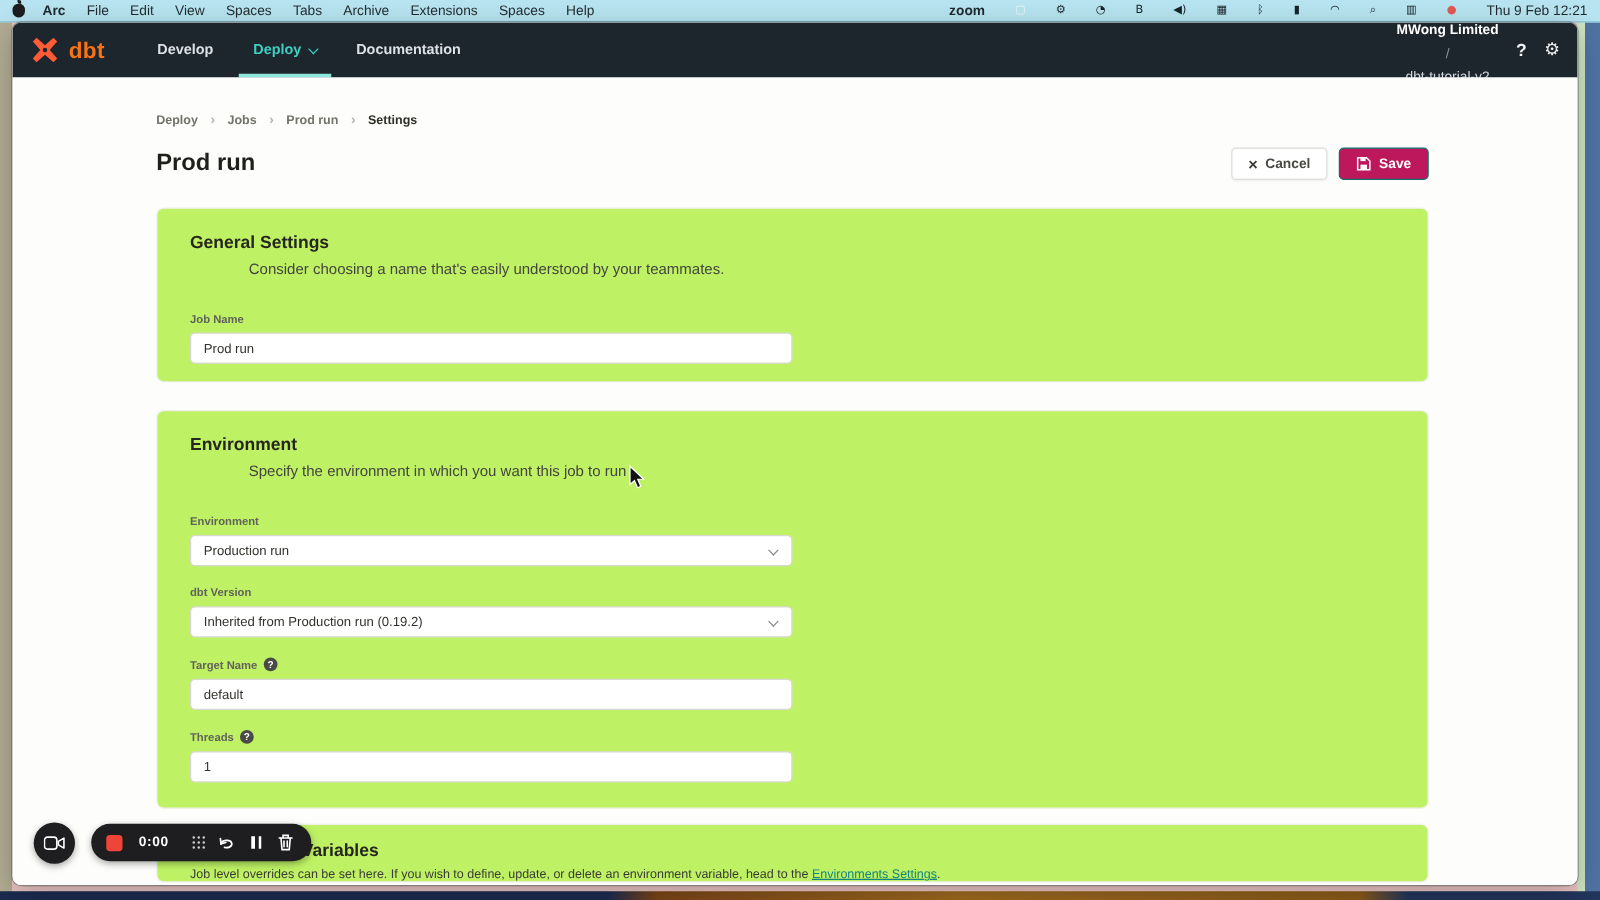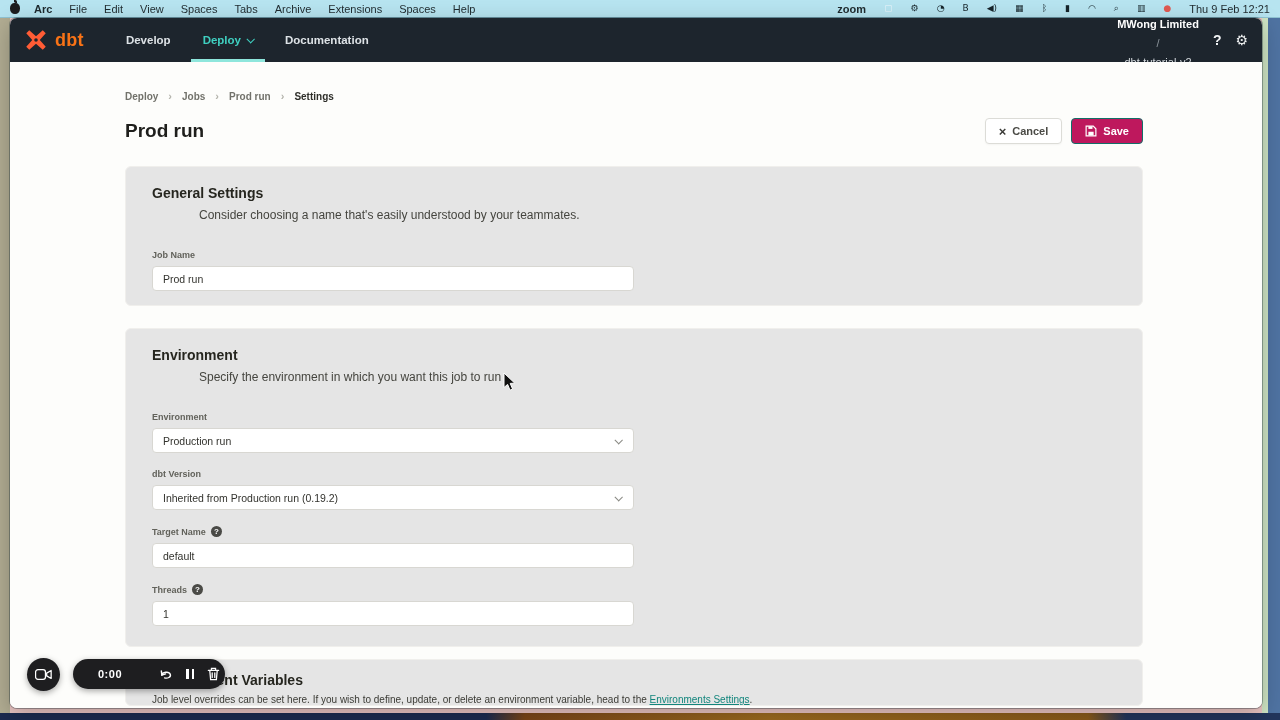--- a/index.html
+++ b/index.html
@@ -13,21 +13,21 @@
     background:linear-gradient(90deg,#1c2b50 0%,#1c2b50 38%,#7a4518 41%,#9c6a1f 60%,#8a5a1a 85%,#22355c 88%,#22355c 100%); }
 
   
   .menubar { position:absolute; top:0; left:0; right:0; height:18px; background:#b7e4f0;
     border-bottom:1px solid #8fc3d2; display:flex; align-items:center; padding:0 10px; font-size:11px; color:#1f2a2e; }
   .apple { width:10px; height:11px; background:#1d1d1f; border-radius:45% 45% 48% 48%; position:relative; margin-right:6px; }
   .apple::before { content:""; position:absolute; top:-3px; left:4px; width:3px; height:3px; background:#1d1d1f; border-radius:0 60% 0 60%; }
   .menus { display:flex; gap:17px; margin-left:8px; }
   .menus .m { cursor:default; }
   .menus .m.first { font-weight:700; }
-  .mb-right { margin-left:auto; display:flex; align-items:center; gap:18px; }
+  .mb-right { margin-left:auto; display:flex; align-items:center; gap:24px; }
   .mb-right .zoom { font-weight:700; }
   .sicon { font-family:"DejaVu Sans",sans-serif; font-size:9px; color:#16242a; line-height:1; }
   .sicon.pale { color:#eef7fb; }
   .sicon.red { color:#e05a52; }
   .clock { font-size:11px; white-space:nowrap; }
 
   
   .window { position:absolute; left:10px; top:18px; width:1252px; height:690px; background:#fdfdfb;
     border-radius:7px; overflow:hidden; box-shadow:0 0 0 1px rgba(20,40,50,.35), 0 6px 22px rgba(0,0,0,.25); }
 
@@ -60,21 +60,21 @@
   .breadcrumb .crumb.last { color:#2e2e29; cursor:default; }
 
   .title-row { margin-top:16px; display:flex; align-items:center; justify-content:space-between; }
   .page-title { font-size:19px; font-weight:700; color:#1f1f1c; }
   .actions { display:flex; gap:9px; }
   .btn { display:flex; align-items:center; gap:6px; height:26px; padding:0 13px; border-radius:4px; font-size:11px; cursor:pointer; }
   .btn-cancel { background:#fff; border:1px solid #dcdcd7; color:#4a4a45; font-weight:600; box-shadow:0 1px 2px rgba(0,0,0,.04); }
   .btn-cancel .x { font-size:13px; font-weight:700; color:#3a3a36; line-height:1; }
   .btn-save { background:#be185d; border:1px solid #116f68; color:#fff; font-weight:700; }
 
-  .card { margin:0 0 0 0; background:#e5e5e5; border:1px solid #f0efec; border-radius:6px; padding:18px 26px 14px; }
+  .card { margin:0 0 0 0; background:#bef264; border:1px solid #f0efec; border-radius:6px; padding:18px 26px 14px; }
   .card h2 { font-size:14px; font-weight:700; color:#26261f; }
   .card .sub { margin-top:7px; font-size:12px; color:#45453f;margin-left:47px; }
   .flabel { display:flex; align-items:center; gap:5px; font-size:9px; font-weight:700; color:#62625b; }
   .help { width:11px; height:11px; border-radius:50%; background:#4a4a46; color:#fff; font-size:8px; font-weight:700;
     display:inline-flex; align-items:center; justify-content:center; cursor:pointer; }
   .tinput, .tselect { margin-top:6px; width:482px; height:25px; border:1px solid #d8d7d2; border-radius:4px; background:#fff;
     font-size:10.5px; color:#33332e; padding:0 10px; display:flex; align-items:center; font-family:"Liberation Sans",sans-serif; }
   input.tinput { outline:none; }
   .tselect { justify-content:space-between; cursor:pointer; }
   .tselect .chev { border-color:#8a8a84; margin-right:2px; }
@@ -82,21 +82,21 @@
   .group { margin-top:16px; }
 
   .gap22 { height:22px; } .gap12 { height:12px; }
 
   .envvar-desc { margin-top:6px; font-size:10px; color:#3b3b35; }
   .envvar-desc a { color:#12857c; text-decoration:underline; cursor:pointer; }
 
   
   .rec-cam { position:absolute; left:27px; top:658px; width:33px; height:33px; border-radius:50%; background:#1e1e20;
     box-shadow:0 2px 6px rgba(0,0,0,.35); display:flex; align-items:center; justify-content:center; cursor:pointer; z-index:30; }
-  .rec-bar { position:absolute; left:73px; top:659px; width:152px; height:30px; border-radius:15px; background:#1e1e20;
+  .rec-bar { position:absolute; left:73px; top:659px; width:176px; height:30px; border-radius:15px; background:#1e1e20;
     box-shadow:0 2px 6px rgba(0,0,0,.35); display:flex; align-items:center; padding:0 12px; gap:13px; z-index:30; }
   .stop-btn { width:13px; height:13px; border-radius:3px; background:#f04438; cursor:pointer; }
   .rec-time { color:#fff; font-size:11px; font-weight:700; letter-spacing:.5px; }
   .dots { width:2px; height:2px; background:#cfcfcf; border-radius:50%; margin:0 5px 0 6px;
     box-shadow:4px 0 #cfcfcf,8px 0 #cfcfcf,0 4px #cfcfcf,4px 4px #cfcfcf,8px 4px #cfcfcf,0 -4px #cfcfcf,4px -4px #cfcfcf,8px -4px #cfcfcf; cursor:grab; }
   .pause { display:flex; gap:3px; cursor:pointer; }
   .pause i { display:block; width:2.5px; height:10px; background:#fff; }
   .ricon { cursor:pointer; display:flex; }
 
   

